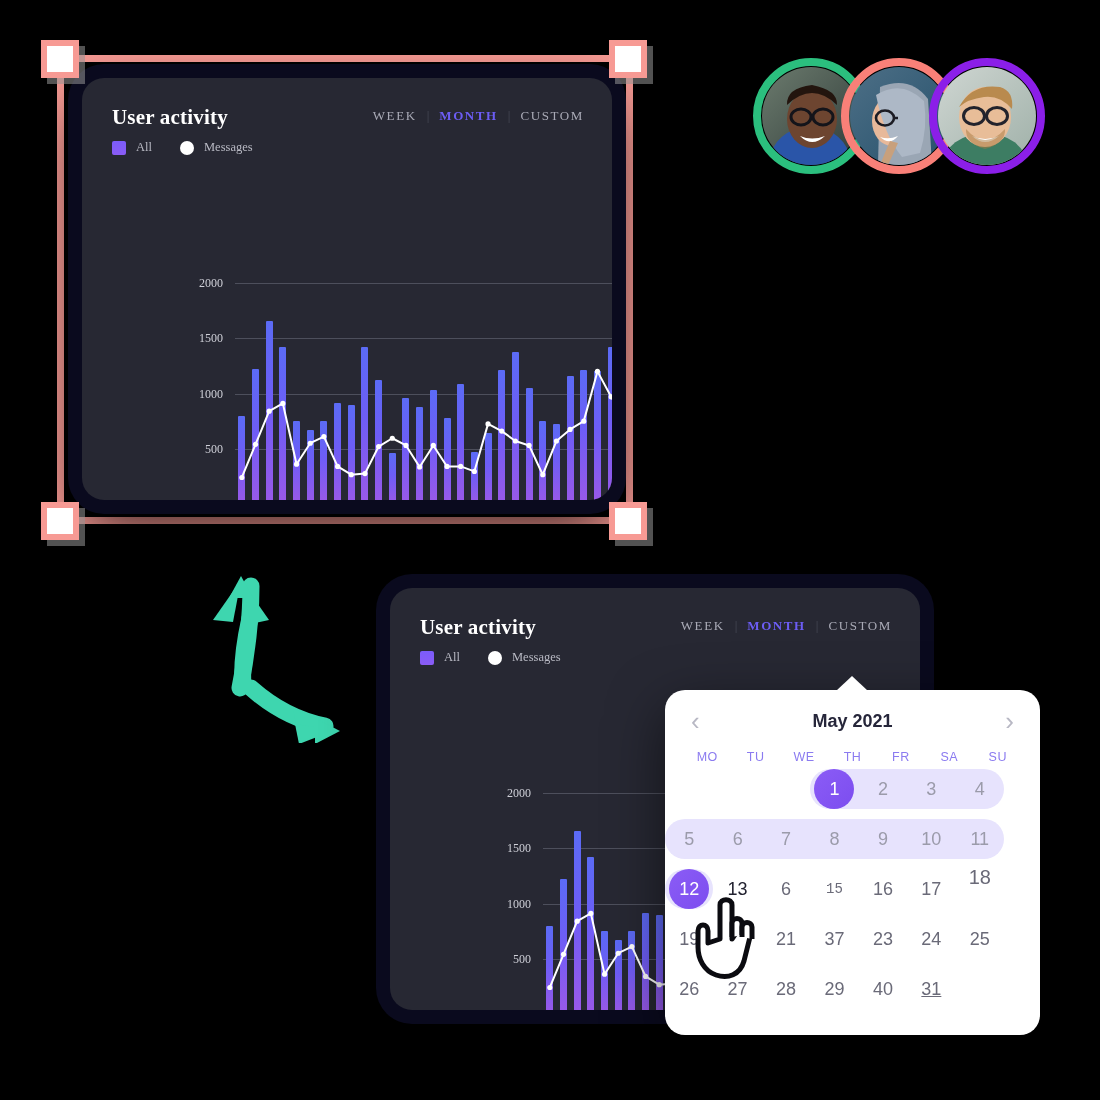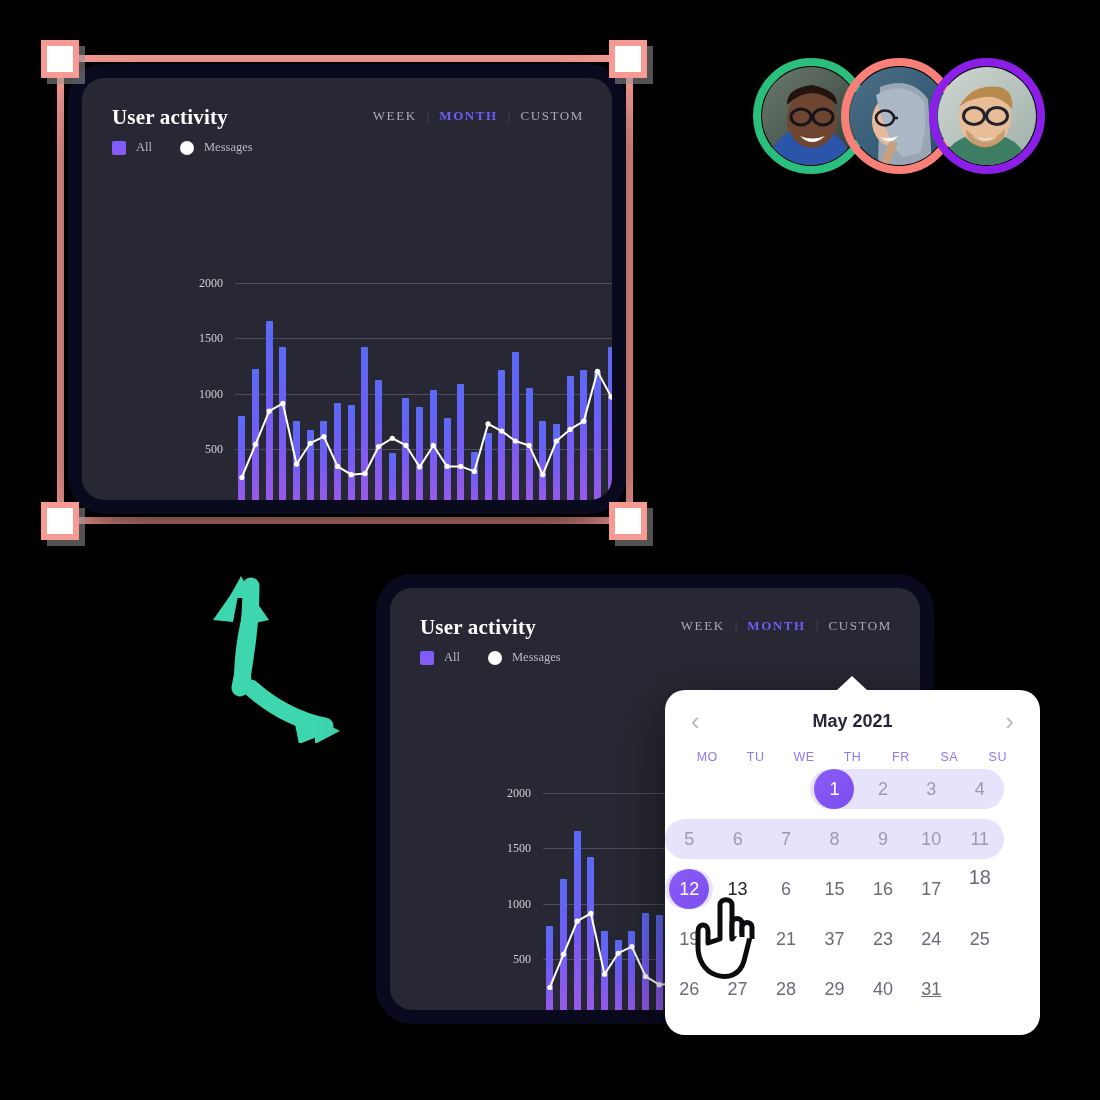--- a/index.html
+++ b/index.html
@@ -469,21 +469,21 @@
         <div class="cal-cell sel" style="position: absolute; left: 0px; top: 100px; width: 48.4286px; height: 50px; font-size: 18px;">
           <div class="pill" style="left: 4.21429px; top: 5px; width: 40px; height: 40px;"></div>
           <span>12</span>
         </div>
         <div class="cal-cell bold" style="position: absolute; left: 48.4286px; top: 100px; width: 48.4286px; height: 50px; font-size: 18px;">
           <span>13</span>
         </div>
         <div class="cal-cell" style="position: absolute; left: 96.8571px; top: 100px; width: 48.4286px; height: 50px; font-size: 18px;">
           <span>6</span>
         </div>
-        <div class="cal-cell" style="position: absolute; left: 145.286px; top: 100px; width: 48.4286px; height: 50px; font-size: 18px;">
+        <div class="cal-cell" style="position: absolute; left: 145.286px; top: 100px; width: 48.4286px; height: 50px; font-size: 14px; font-family: Liberation Mono, monospace;">
           <span>15</span>
         </div>
         <div class="cal-cell" style="position: absolute; left: 193.714px; top: 100px; width: 48.4286px; height: 50px; font-size: 18px;">
           <span>16</span>
         </div>
         <div class="cal-cell" style="position: absolute; left: 242.143px; top: 100px; width: 48.4286px; height: 50px; font-size: 18px;">
           <span>17</span>
         </div>
         <div class="cal-cell" style="position: absolute; left: 290.571px; top: 88px; width: 48.4286px; height: 50px; font-size: 20px;">
           <span>18</span>

